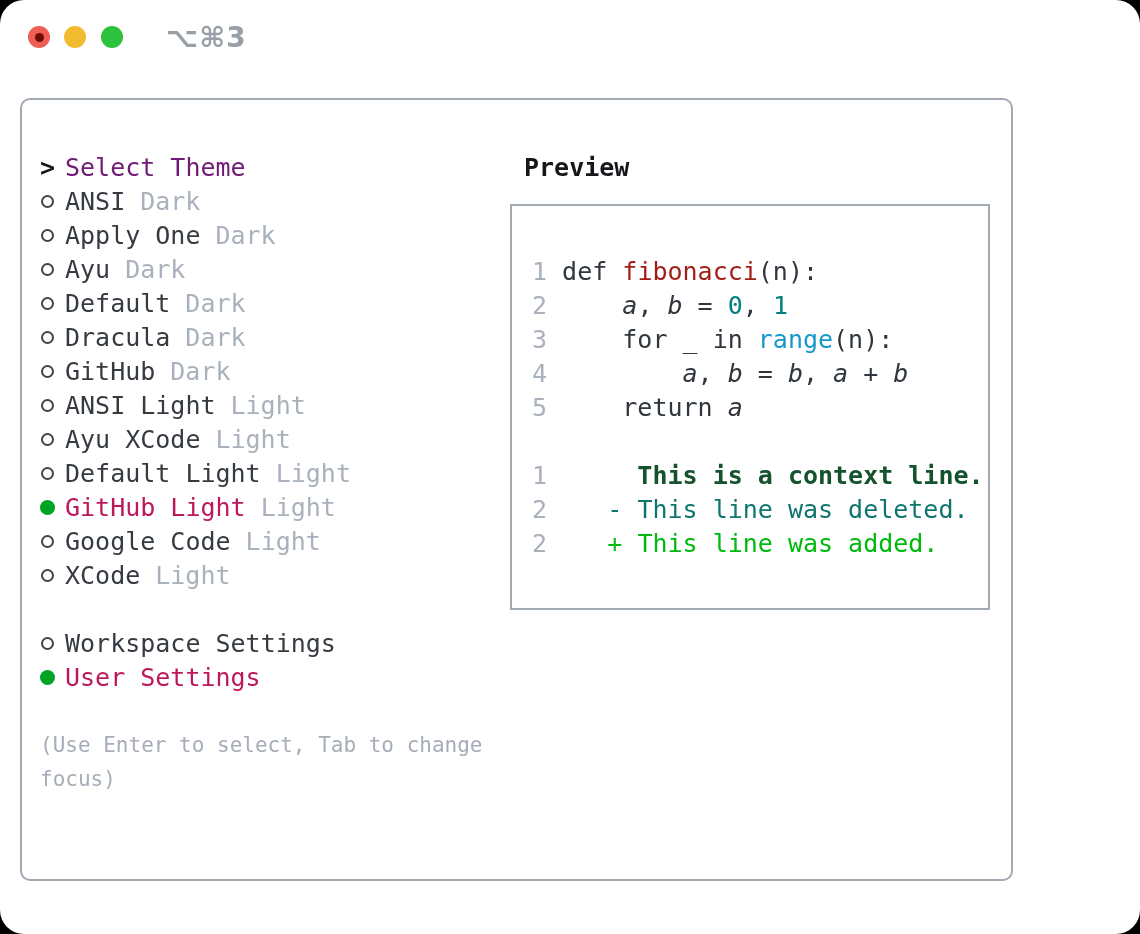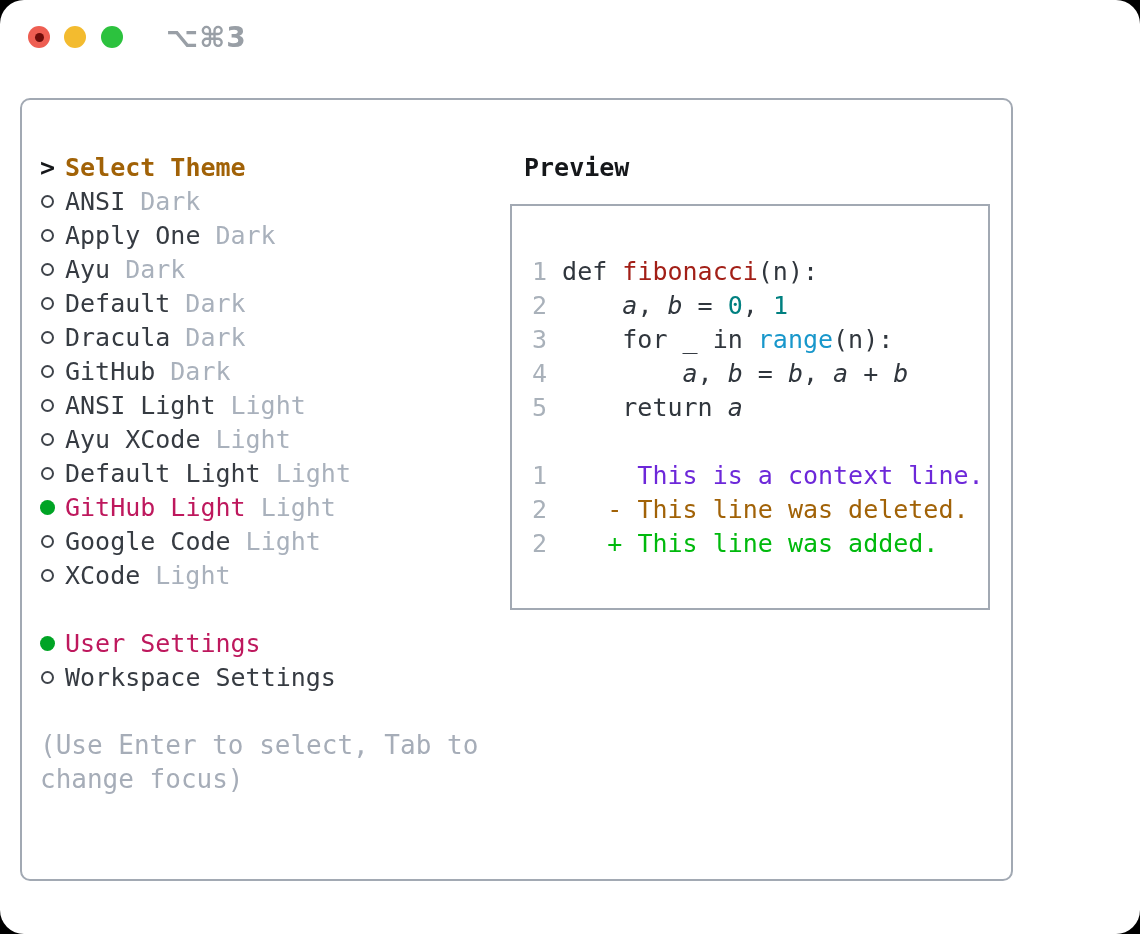--- a/index.html
+++ b/index.html
@@ -23,42 +23,42 @@
   .panel{
     position:absolute;left:20px;top:98px;width:993px;height:783px;
     border:2px solid #a2a9b3;border-radius:10px;box-sizing:border-box;background:#fff;
   }
   .leftcol{position:absolute;left:18px;top:50px;width:450px;}
   .row{height:34px;display:flex;align-items:center;font-size:25px;color:#363b42;}
   .row .marker{width:15px;margin-right:10px;display:flex;align-items:center;justify-content:center;flex:0 0 15px;}
   .circle{width:13px;height:13px;border:2.5px solid #3f444b;border-radius:50%;box-sizing:border-box;}
   .dot{width:15px;height:15px;border-radius:50%;background:#00a425;}
   .prompt{font-weight:bold;color:#15171a;font-size:25px;}
-  .hdr{font-weight:bold;color:#a16207;}
+  .hdr{font-weight:normal;color:#701a75;}
   .tvariant{color:#a9b1bc;margin-left:15px;}
   .sel .tname, .sel .tlabel{color:#be185d;}
   .blankrow{height:34px;}
-  .hint{width:450px;line-height:34px;font-size:26px;color:#a6adb8;}
+  .hint{width:450px;line-height:34px;font-size:21px;color:#a6adb8;}
   
   .preview-title{position:absolute;left:480px;top:50px;height:34px;display:flex;align-items:center;
     font-size:25px;font-weight:bold;color:#15171a;margin-left:22px;}
   .preview-box{
     position:absolute;left:488px;top:104px;width:480px;height:406px;
     border:2px solid #a2a9b3;box-sizing:border-box;overflow:hidden;
     padding:48px 0 0 20px;
   }
   .cl{height:34px;display:flex;align-items:center;white-space:pre;font-size:25px;}
   .ln{color:#a9b1ba;}
   .s-pl{color:#30363d;}
   .s-fn{color:#a21f17;}
   .s-v{color:#30363d;font-style:italic;}
   .s-n{color:#008080;}
   .s-bi{color:#1897cb;}
-  .s-ctx{color:#6d28d9;}
-  .s-del{color:#a16207;}
+  .s-ctx{color:#14532d;font-weight:bold;}
+  .s-del{color:#0f766e;}
   .s-add{color:#00b90d;}
 </style>
 </head>
 <body>
 
 <div class="window">
 
   <div class="titlebar">
     <div class="tl tl-close"></div>
     <div class="tl tl-min"></div>
@@ -155,31 +155,31 @@
       <div class="row">
         <span class="marker">
             <span class="circle"></span>
           </span>
         <span class="tname">XCode</span>
         <span class="tvariant">Light</span>
       </div>
 
       <div class="blankrow"></div>
 
+      <div class="row">
+        <span class="marker">
+            <span class="circle"></span>
+          </span>
+        <span class="tlabel">Workspace Settings</span>
+      </div>
       <div class="row sel">
         <span class="marker">
             <span class="dot"></span>
           </span>
         <span class="tlabel">User Settings</span>
-      </div>
-      <div class="row">
-        <span class="marker">
-            <span class="circle"></span>
-          </span>
-        <span class="tlabel">Workspace Settings</span>
       </div>
 
       <div class="blankrow"></div>
 
       <div class="hint">(Use Enter to select, Tab to change focus)</div>
     </div>
 
     <div class="preview-title">Preview</div>
 
     <div class="preview-box">

